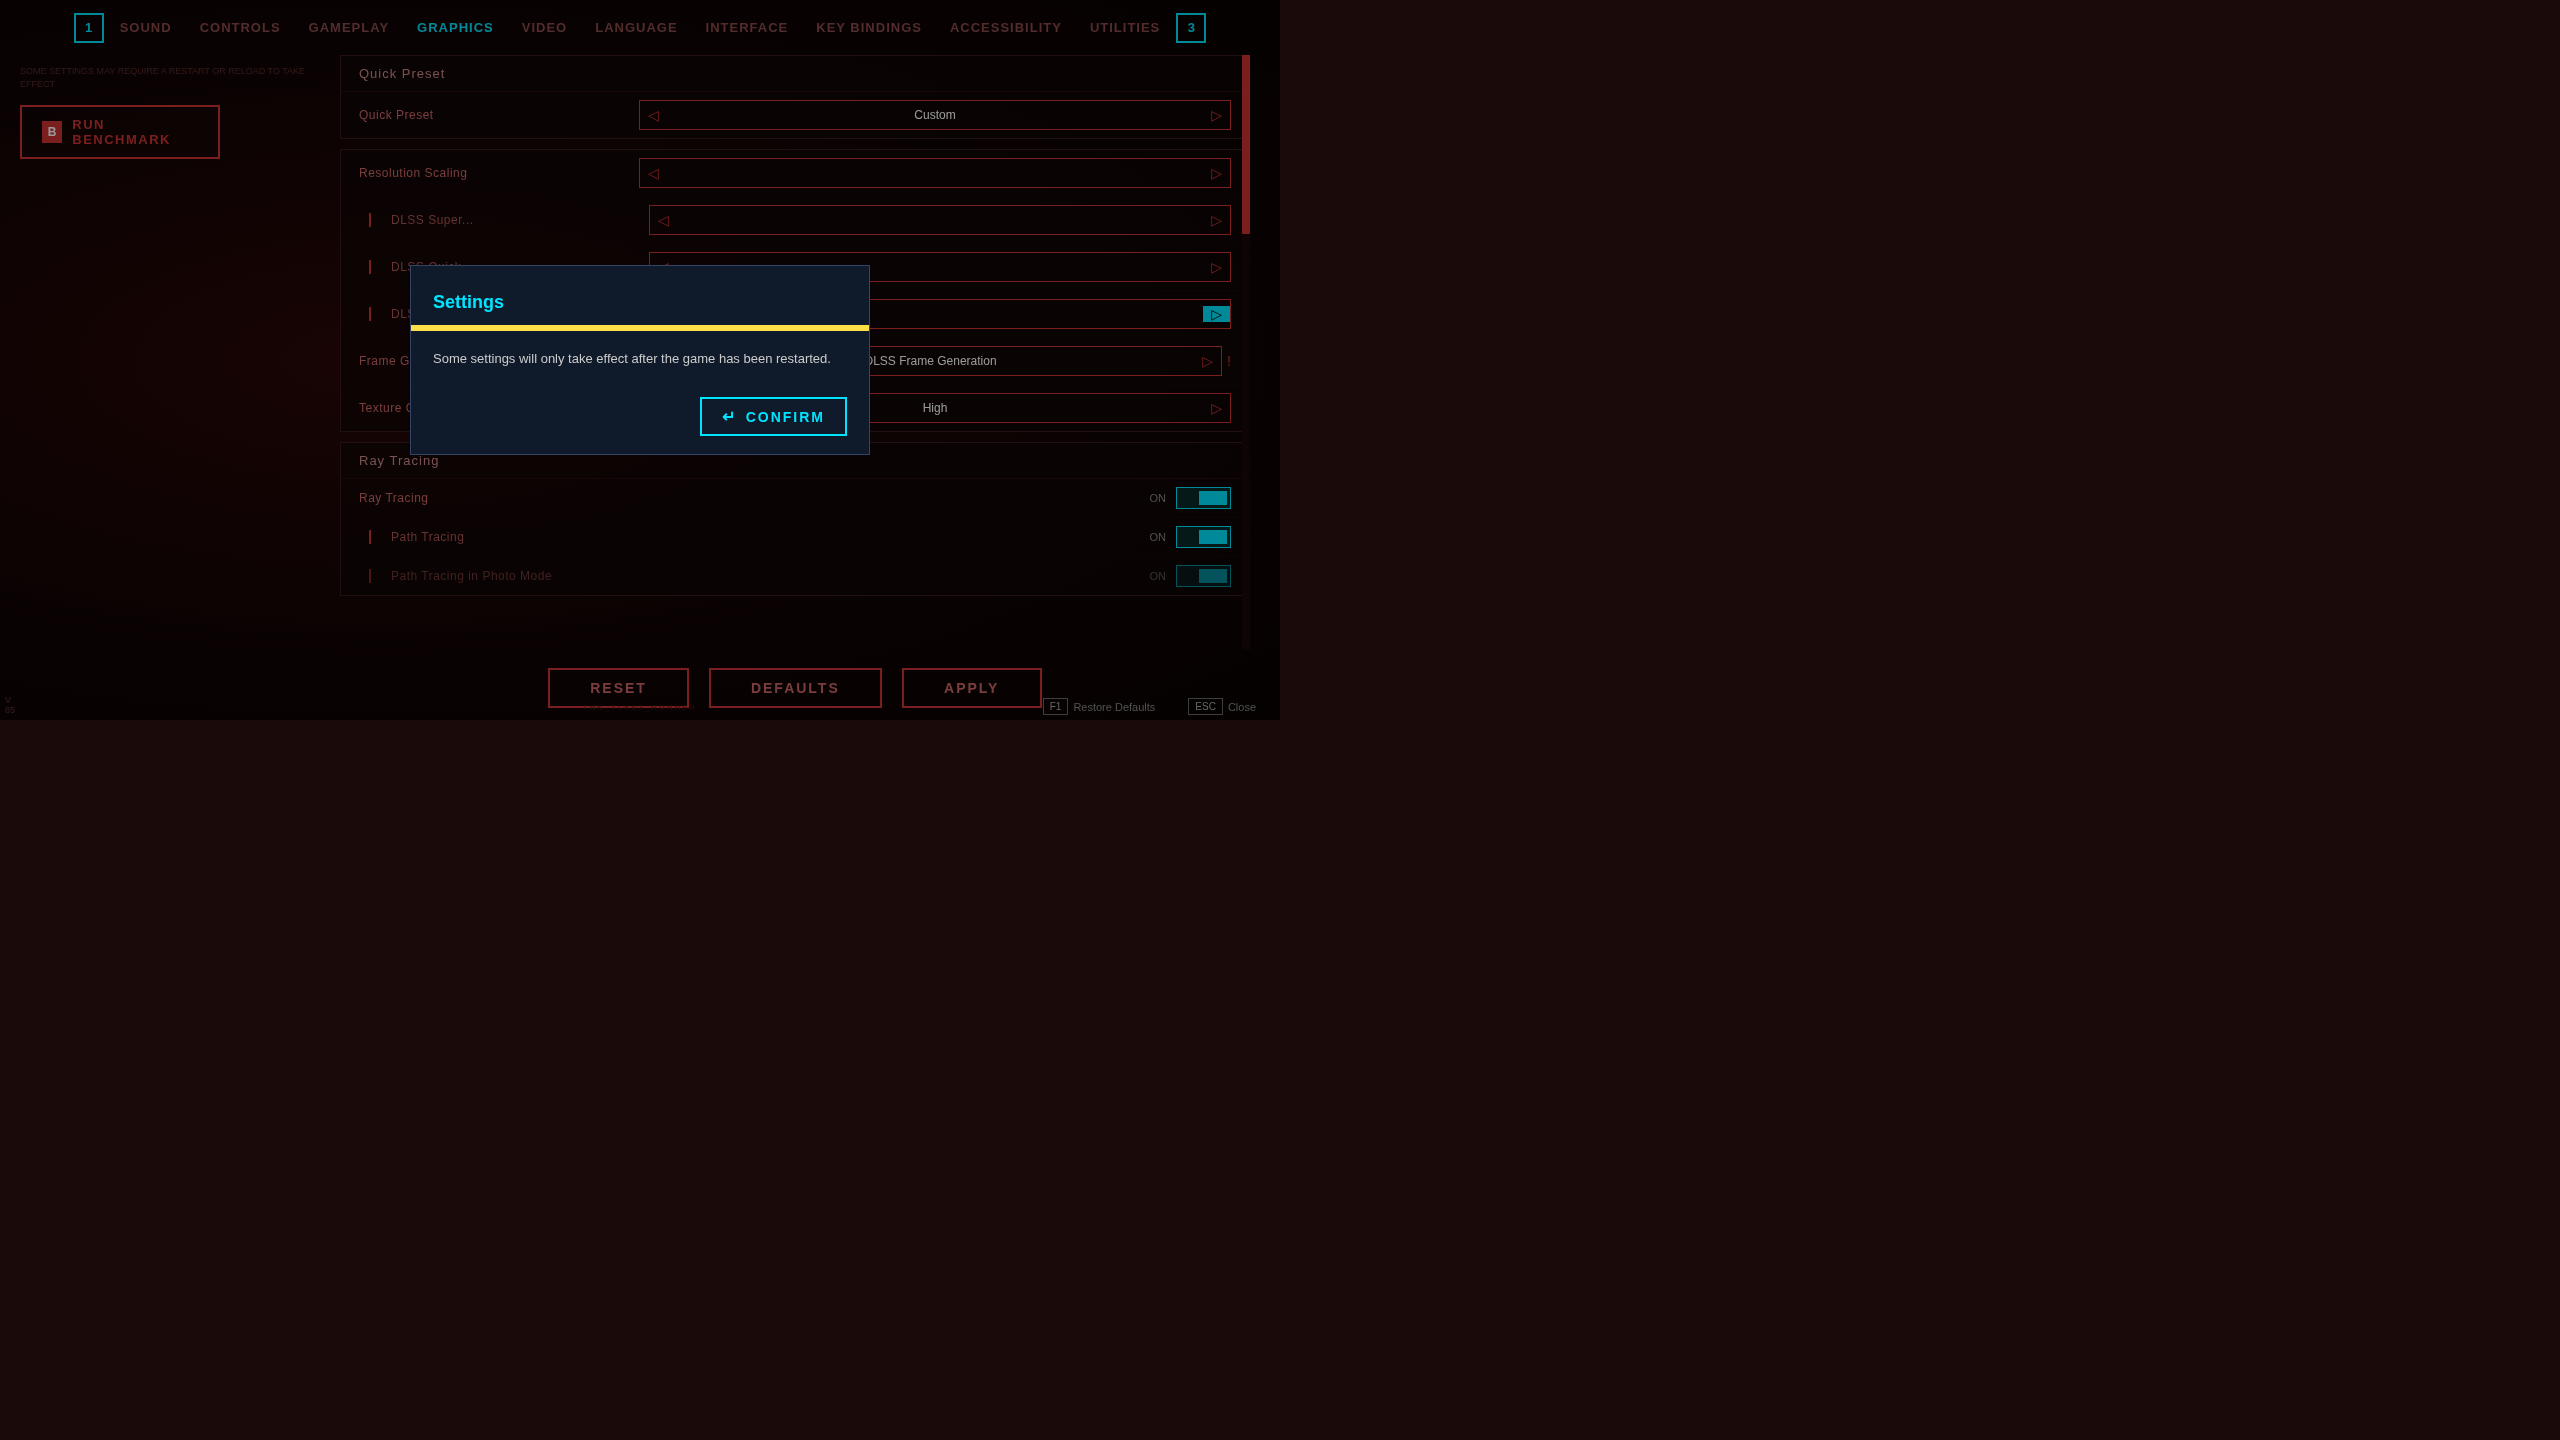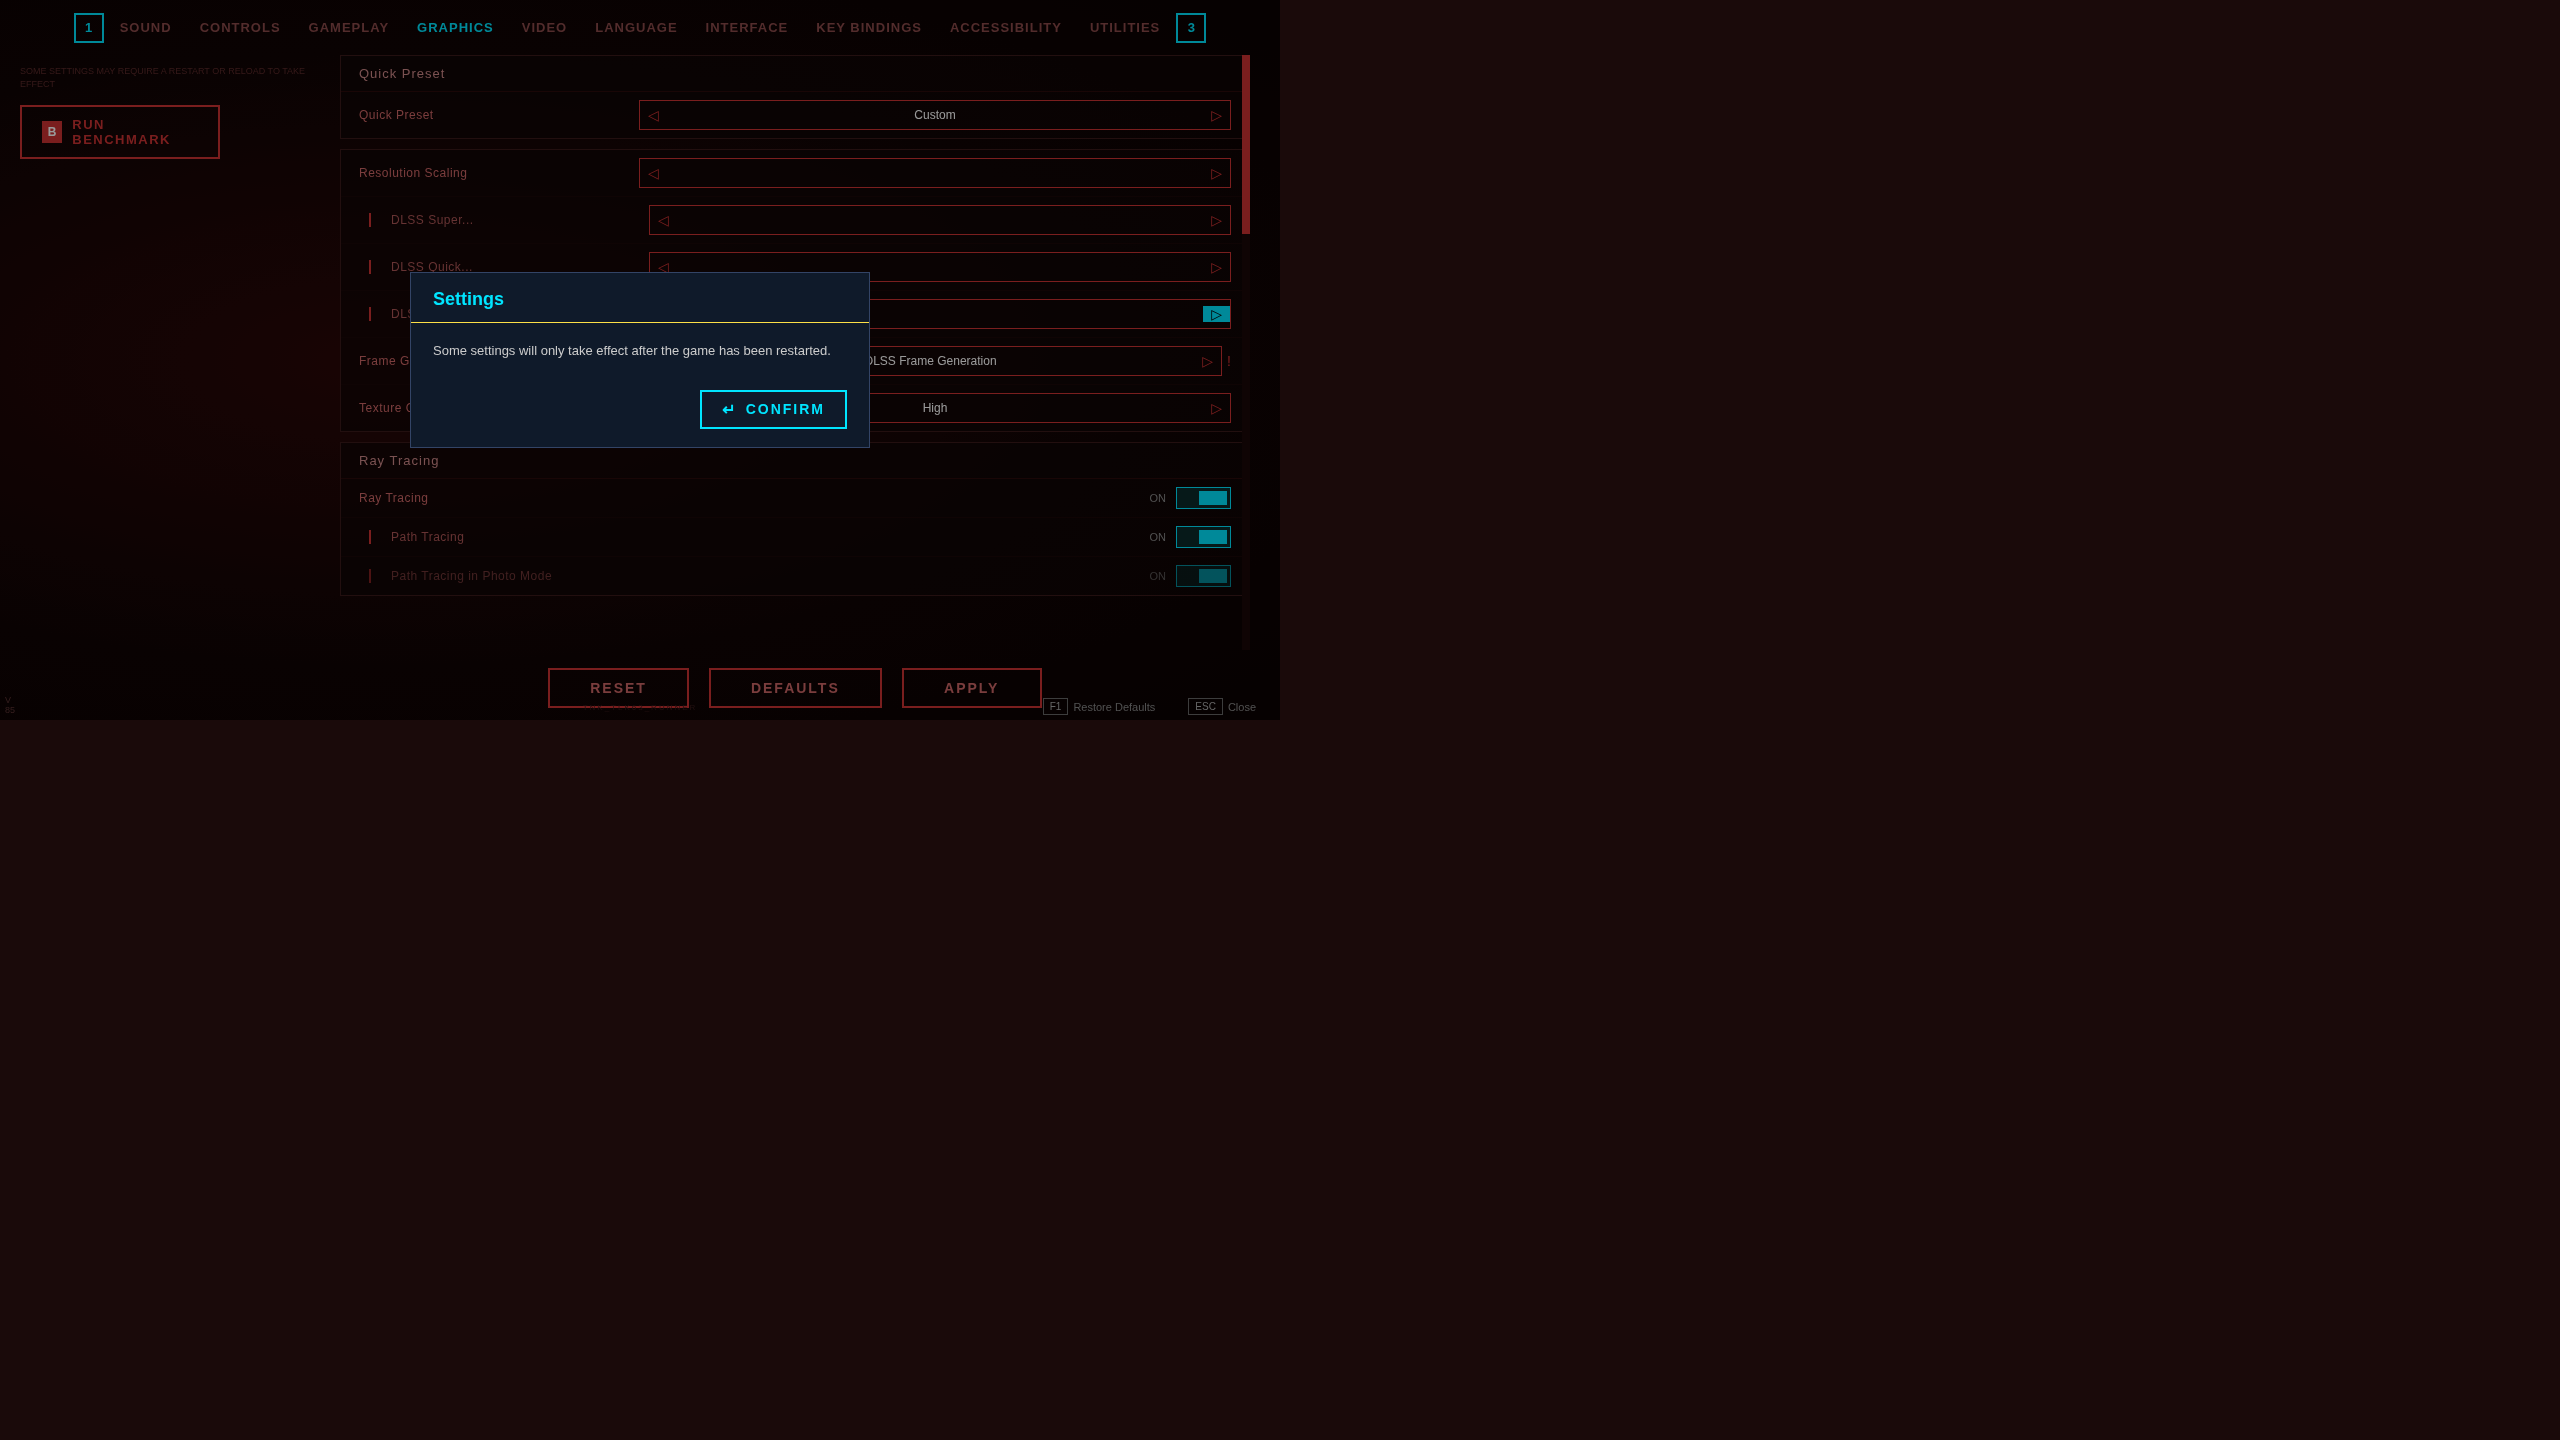--- a/index.html
+++ b/index.html
@@ -317,22 +317,22 @@
 
     .modal-dialog {
       background: #0f1a2a;
       border: 1px solid #334466;
       width: 460px;
       padding: 0;
       position: relative;
     }
 
     .modal-header {
-      padding: 16px 22px 12px;
-      border-bottom: 1px solid #fde047;
+      padding: 26px 22px 12px;
+      border-bottom: 6px solid #fde047;
     }
 
     .modal-title {
       color: #00e5ff;
       font-size: 18px;
       font-weight: bold;
     }
 
     .modal-body {
       padding: 18px 22px;

